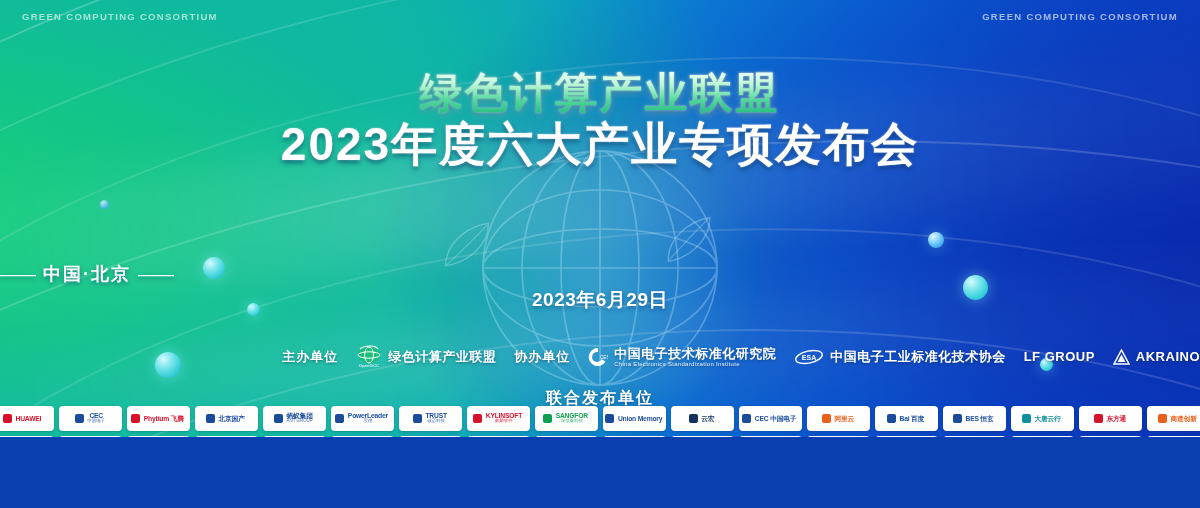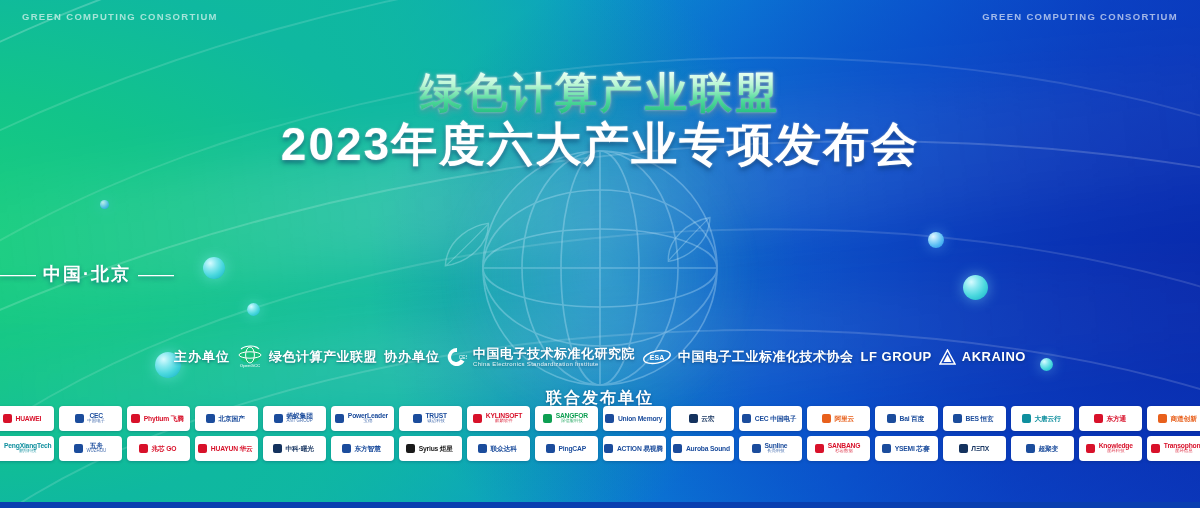--- a/index.html
+++ b/index.html
@@ -2,21 +2,21 @@
 <html><head>
 <meta charset="utf-8">
 <style>
   html,body{margin:0;padding:0;}
   body{
     width:1200px;height:508px;overflow:hidden;
     font-family:"Liberation Sans","DejaVu Sans",sans-serif;
     background:#0a3fb0;
   }
   .banner{
-    position:relative;width:1200px;height:502px;overflow:hidden;
+    position:relative;width:1200px;height:437px;overflow:hidden;
     background:
       radial-gradient(120% 150% at 105% 55%, rgba(8,40,170,.95) 0%, rgba(10,60,190,.55) 35%, rgba(10,70,200,0) 62%),
       radial-gradient(110% 140% at -8% 48%, #19d07a 0%, #12c48a 22%, #0fb8a0 40%, rgba(16,170,180,0) 68%),
       linear-gradient(100deg,#12c56f 0%,#10c08e 16%,#0eb3ad 30%,#0c9cc9 44%,#0b80d8 58%,#0a63d6 72%,#0b44c6 86%,#0c33b8 100%);
   }
 
   
   .arcs{position:absolute;inset:0;pointer-events:none;}
   .arc{
     position:absolute;border-radius:50%;
@@ -109,21 +109,21 @@
   .place .dash{font-weight:normal;letter-spacing:0;}
   .date{
     position:absolute;left:0;right:0;top:287px;text-align:center;
     color:#ffffff;font-size:19px;font-weight:bold;letter-spacing:.5px;
     text-shadow:0 2px 4px rgba(3,45,95,.5);
   }
 
   
   .orgrow{
     position:absolute;left:0;right:0;top:345px;
-    display:flex;align-items:center;justify-content:center;gap:7px;
+    display:flex;align-items:center;justify-content:flex-end;gap:18px;
     color:#fff;white-space:nowrap;
   }
   .org-label{font-size:13px;font-weight:bold;letter-spacing:1px;text-shadow:0 1px 3px rgba(0,40,80,.5);}
   .org-item{display:flex;align-items:center;gap:6px;}
   .org-cn{font-size:13px;font-weight:bold;letter-spacing:.5px;line-height:1.05;text-shadow:0 1px 3px rgba(0,40,80,.5);}
   .org-en{font-size:6px;letter-spacing:.3px;opacity:.9;display:block;font-weight:normal;}
   .org-mark{display:flex;align-items:center;}
 
   .joint-label{
     position:absolute;left:0;right:0;top:388px;text-align:center;
@@ -217,20 +217,21 @@
   <div class="titles">
     <div class="t-line t1">绿色计算产业联盟</div>
     <div class="t-line t2">2023年度六大产业专项发布会</div>
   </div>
 
   <div class="place">
     <span class="dash">——</span>
     <span>中国·北京</span>
     <span class="dash">——</span>
   </div>
+  <div class="date">2023年6月29日</div>
 
   <div class="orgrow">
     <span class="org-label">主办单位</span>
     <span class="org-item">
       <span class="org-mark">
         <svg width="26" height="24" viewBox="0 0 26 24">
           <ellipse cx="13" cy="10" rx="11" ry="8" fill="#18c07a"></ellipse>
           <ellipse cx="13" cy="10" rx="11" ry="3.2" fill="none" stroke="#ffffff" stroke-width="1"></ellipse>
           <ellipse cx="13" cy="10" rx="4.4" ry="8" fill="none" stroke="#ffffff" stroke-width="1"></ellipse>
           <path d="M4 4 C9 0 19 0 22 4" fill="none" stroke="#ffffff" stroke-width="1.2"></path>

